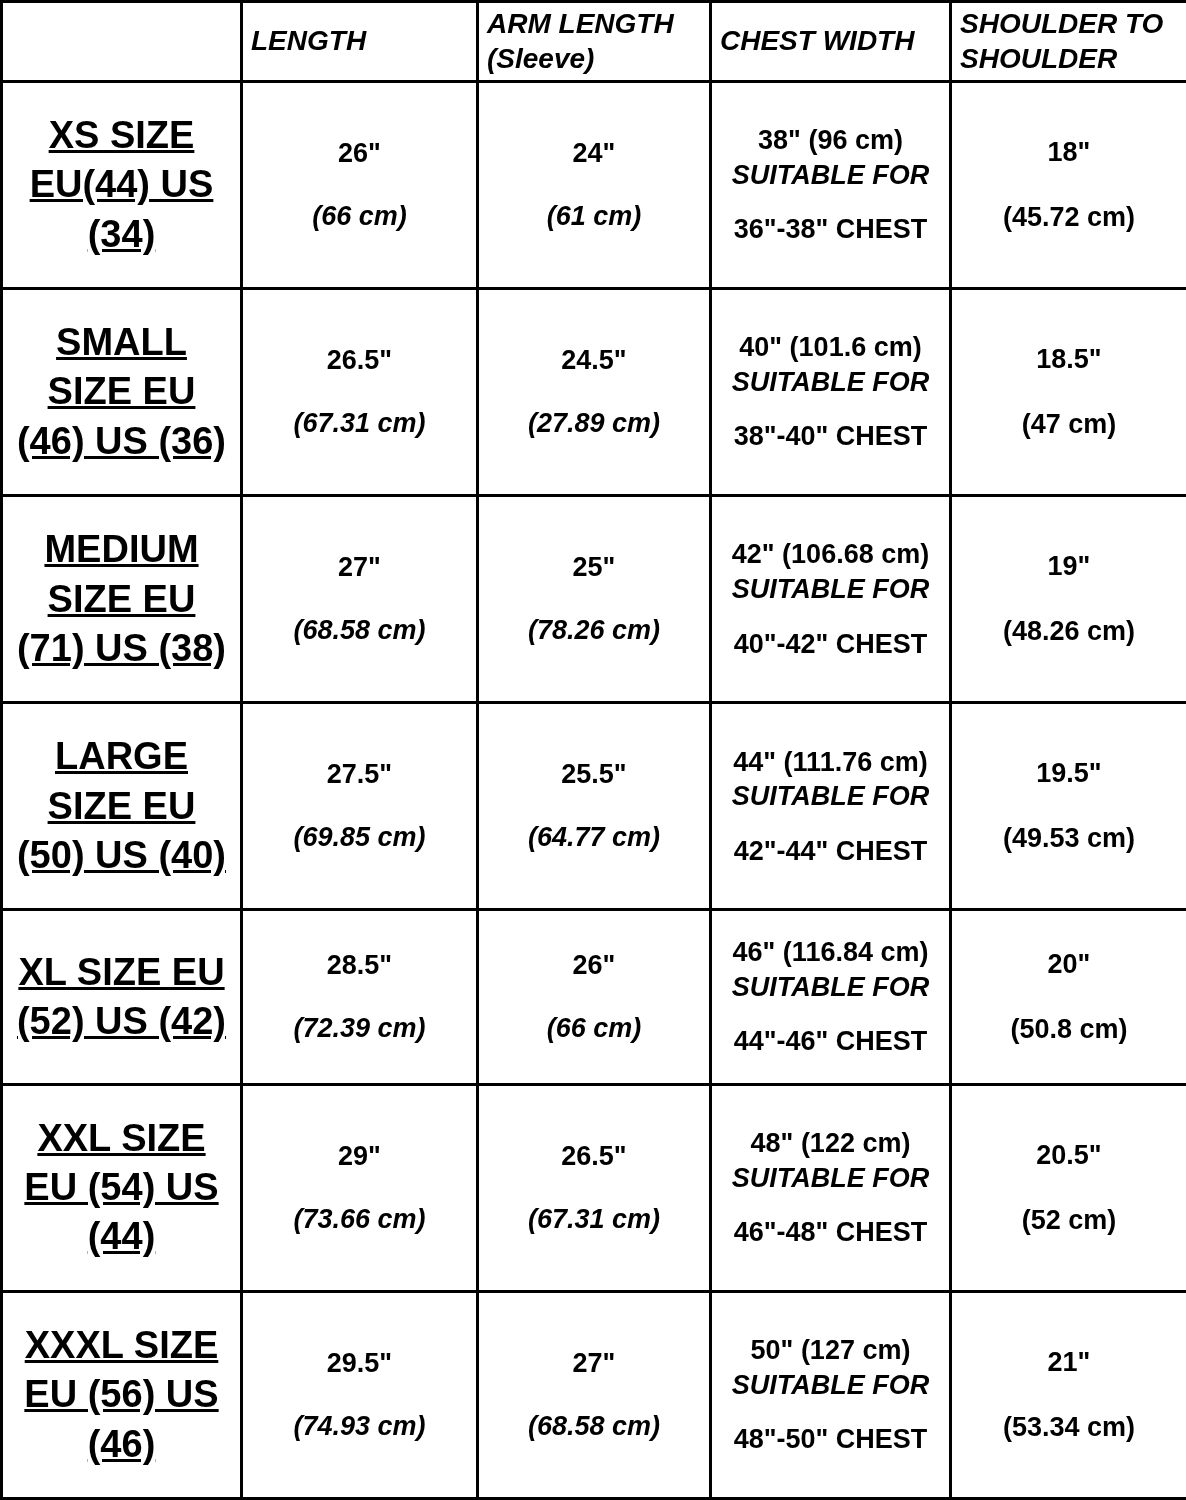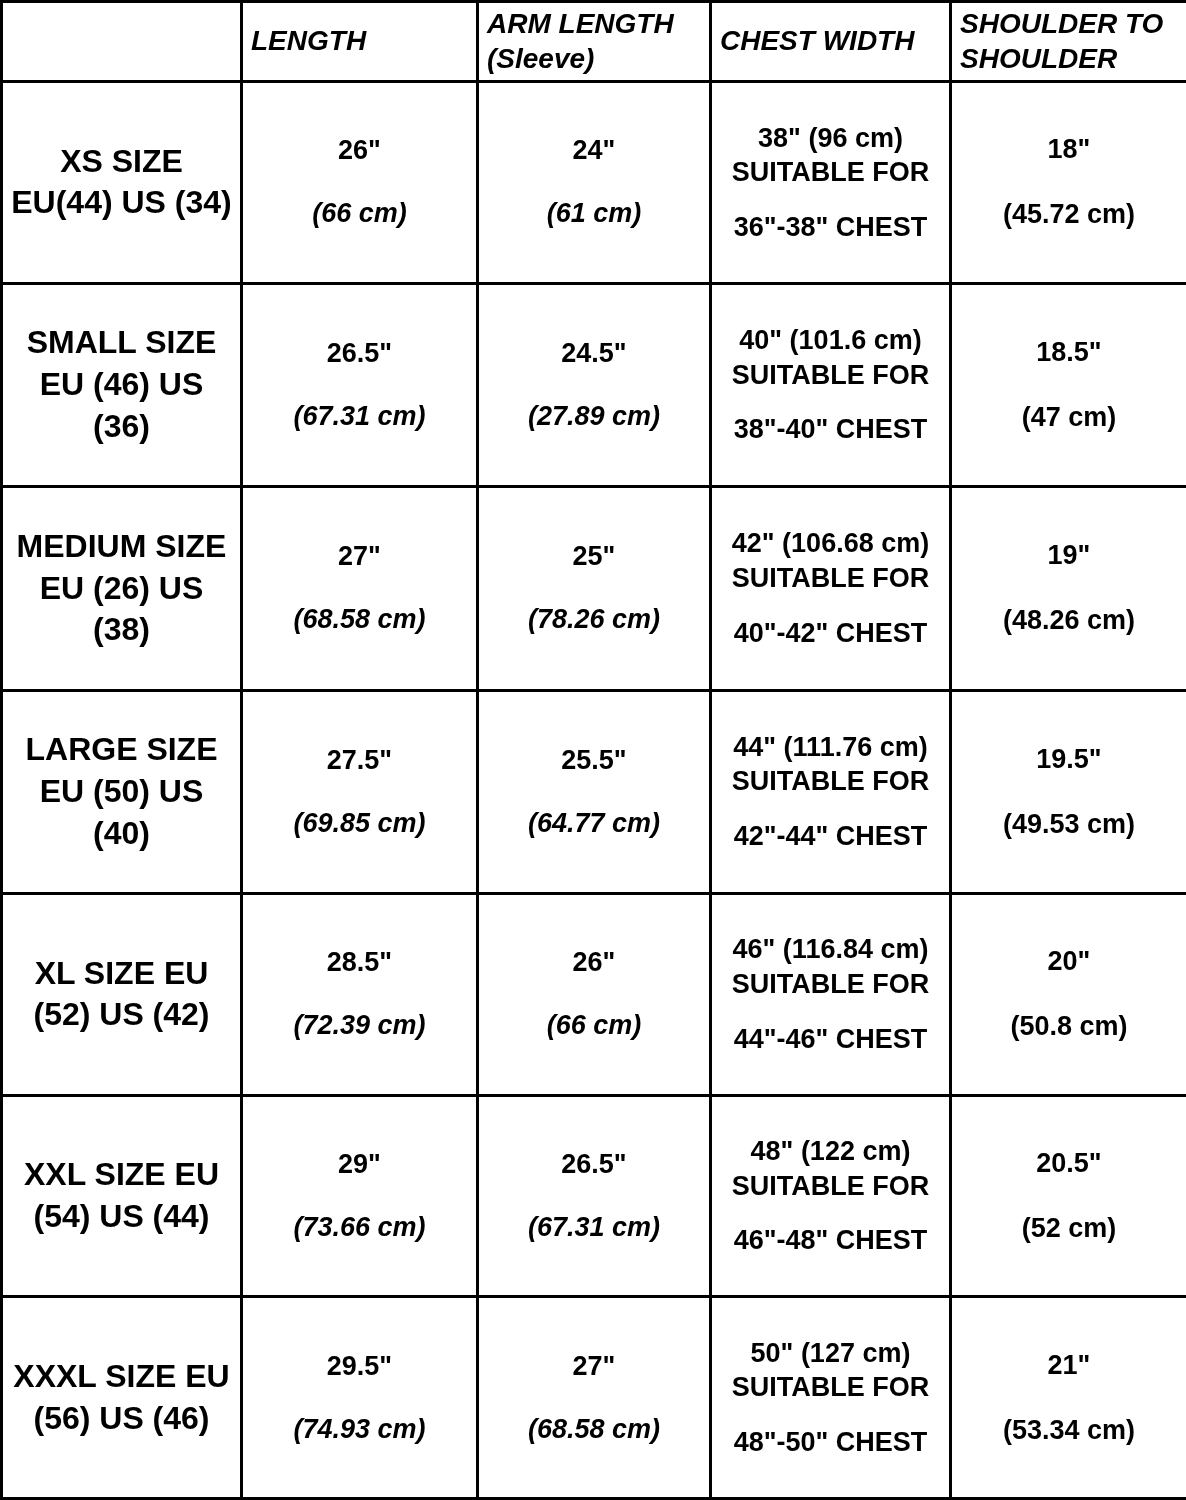--- a/index.html
+++ b/index.html
@@ -39,37 +39,38 @@
   
   col.c0 { width: 240px; }
   col.c1 { width: 236px; }
   col.c2 { width: 233px; }
   col.c3 { width: 240px; }
   col.c4 { width: 237px; }
 
   .head-row { height: 80px; font-style: italic; }
 
   td.size-label {
-    font-size: 32px;
+    font-size: 38px;
     line-height: 1.3;
+    text-decoration: underline;
   }
   td.meas {
     font-size: 27px;
   }
   td.meas .inch { display: block; }
   td.meas .cm { display: block; margin-top: 30px; font-style: italic; }
 
   td.chest {
     font-size: 27px;
     line-height: 1.28;
     padding-left: 2px;
     padding-right: 2px;
   }
   td.chest .main { display: block; }
-  td.chest .suit { display: block; }
+  td.chest .suit { display: block; font-style: italic; }
   td.chest .range { display: block; margin-top: 20px; }
 
   td.shoulder .inch { display: block; }
   td.shoulder .cm { display: block; margin-top: 32px; }
 </style>
 </head>
 <body>
 
 <table class="size-chart">
   <colgroup>
@@ -123,21 +124,21 @@
         <span class="main">40"  (101.6 cm)</span>
         <span class="suit">SUITABLE FOR</span>
         <span class="range">38"-40" CHEST</span>
       </td>
       <td class="shoulder">
         <span class="inch">18.5"</span>
         <span class="cm">(47 cm)</span>
       </td>
     </tr>
     <tr>
-      <td class="size-label">MEDIUM SIZE EU (26) US (38)</td>
+      <td class="size-label">MEDIUM SIZE EU (71) US (38)</td>
       <td class="meas">
         <span class="inch">27"</span>
         <span class="cm">(68.58 cm)</span>
       </td>
       <td class="meas">
         <span class="inch">25"</span>
         <span class="cm">(78.26 cm)</span>
       </td>
       <td class="chest">
         <span class="main">42"  (106.68 cm)</span>

